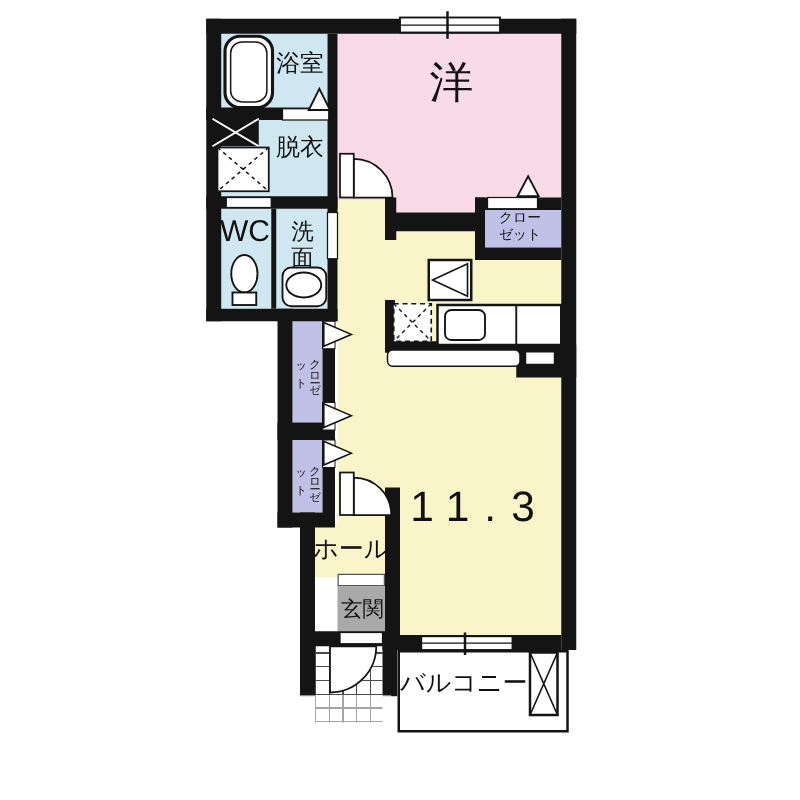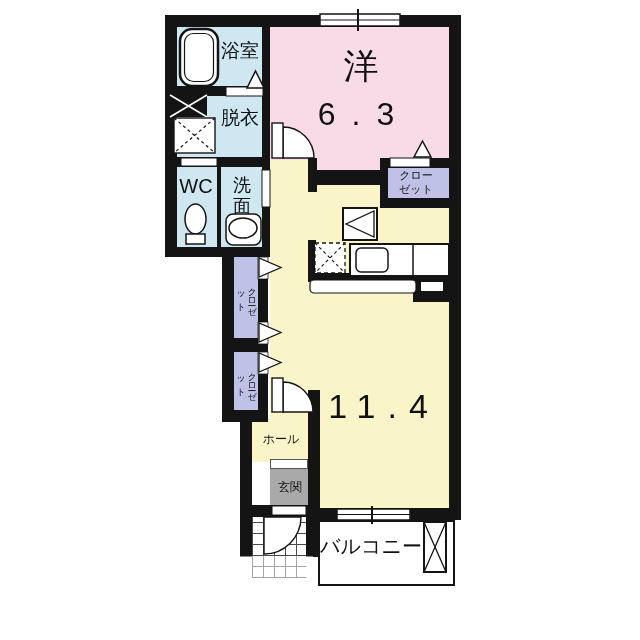--- a/index.html
+++ b/index.html
@@ -158,33 +158,32 @@
     </g>
 
     <g>
       <rect x="424" y="522" width="22" height="50" fill="#fff" stroke="#141414" stroke-width="2"></rect>
       <path d="M424 522 L446 572 M446 522 L424 572" stroke="#141414" stroke-width="1.3" fill="none"></path>
     </g>
   </svg>
 
   <div class="lbl" style="left:240px;top:51px;font-size:19px;">浴室</div>
   <div class="lbl" style="left:240px;top:118px;font-size:19px;">脱衣</div>
-  <div class="lbl" style="left:196px;top:186px;font-size:20px;">WC</div>
+  <div class="lbl" style="left:196px;top:186px;font-size:24px;">WC</div>
   <div class="lbl" style="left:242px;top:196px;font-size:18px;line-height:21px;">
     <div>洗</div>
     <div>面</div>
   </div>
   <div class="lbl" style="left:361px;top:66px;font-size:35px;">洋</div>
-  <div class="lbl" style="left:364px;top:114px;font-size:32px;letter-spacing:16px;margin-right:-16px;">6.3</div>
   <div class="lbl" style="left:416px;top:182px;font-size:11px;line-height:13.5px;">
     <div>クロー</div>
     <div>ゼット</div>
   </div>
   <div class="lbl vtext" style="left:246px;top:296px;font-size:9px;height:34px;line-height:11px;">クローゼット</div>
   <div class="lbl vtext" style="left:246px;top:381px;font-size:9px;height:34px;line-height:11px;">クローゼット</div>
-  <div class="lbl" style="left:384px;top:406px;font-size:34px;letter-spacing:12px;margin-right:-12px;">11.4</div>
-  <div class="lbl" style="left:281px;top:439px;font-size:12px;">ホール</div>
-  <div class="lbl" style="left:290px;top:487px;font-size:12px;">玄関</div>
+  <div class="lbl" style="left:384px;top:406px;font-size:34px;letter-spacing:12px;margin-right:-12px;">11.3</div>
+  <div class="lbl" style="left:281px;top:439px;font-size:20px;">ホール</div>
+  <div class="lbl" style="left:290px;top:487px;font-size:17px;">玄関</div>
   <div class="lbl" style="left:371px;top:546px;font-size:20px;">バルコニー</div>
 
   <div class="wmband" style="left:220px;top:556px;width:93px;height:30px;"></div>
 
 </div>
 
 </body></html>

